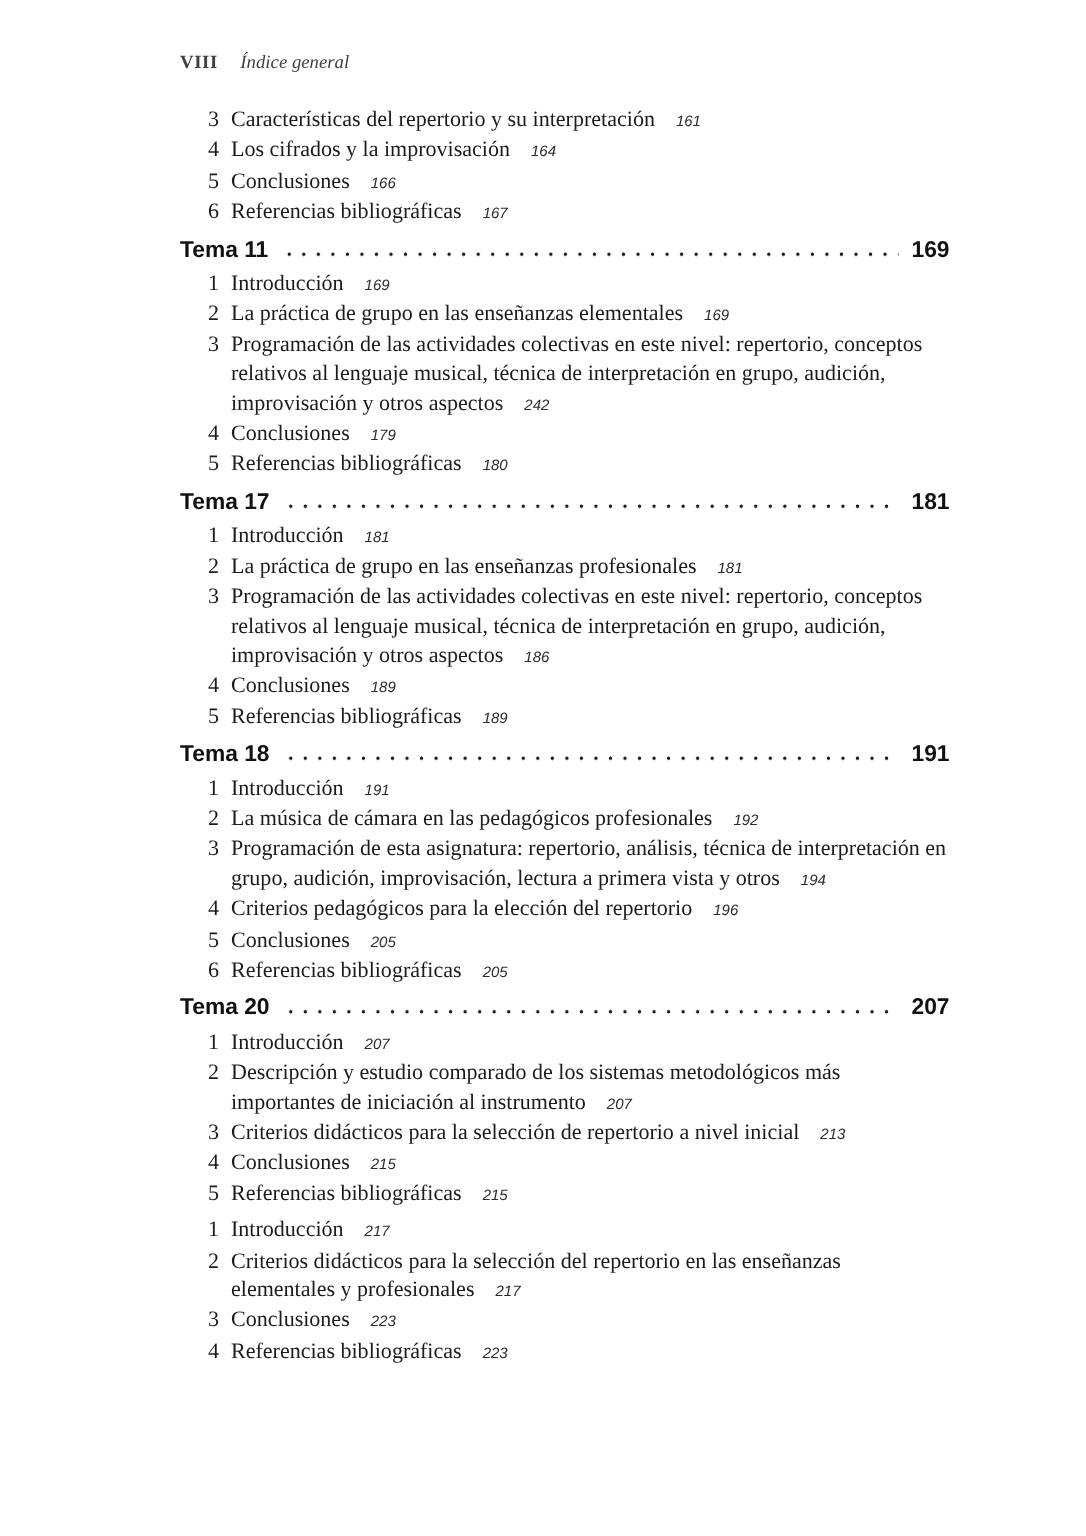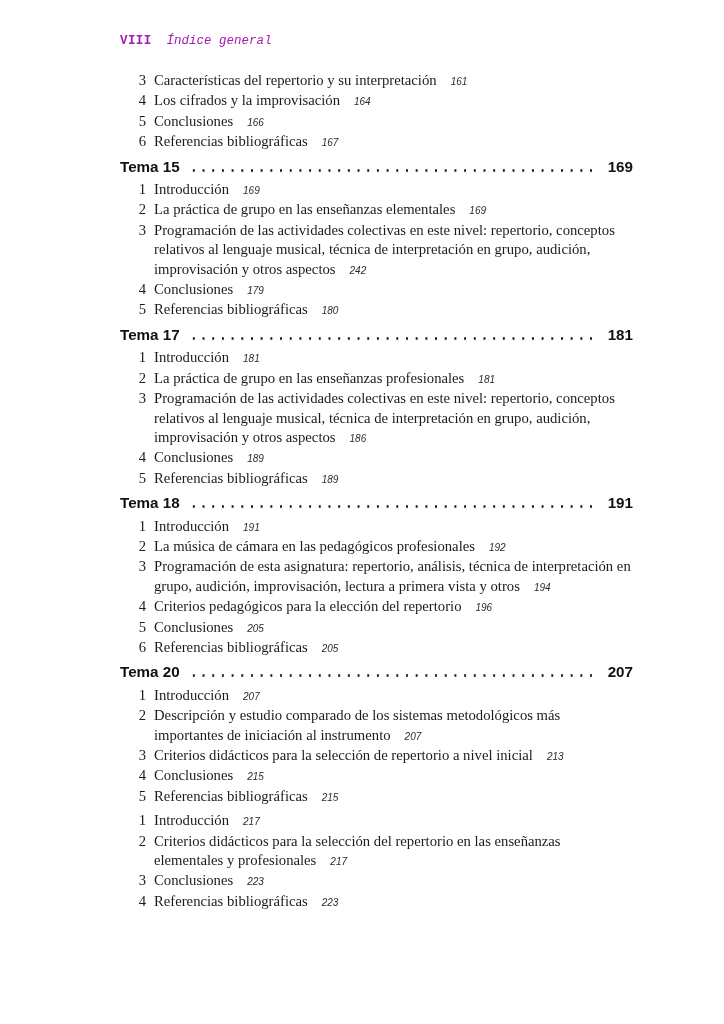--- a/index.html
+++ b/index.html
@@ -14,23 +14,23 @@
   }
   .page { position: absolute; inset: 0; }
 
   
   .runhead {
     position: absolute;
     left: 120px;
     top: 34px;
     display: flex;
     align-items: flex-start;
-    font-family: Liberation Mono, monospace;
+    font-family: Liberation Serif, serif;
     font-size: 12.5px;
-    color: #a21caf;
+    color: #404040;
   }
   .folio { font-weight: 700; letter-spacing: .4px; }
   .runtitle { font-style: italic; margin-left: 15px; }
 
   
   .content {
     position: absolute;
     left: 120px;
     top: 71px;
     width: 513px;
@@ -107,21 +107,21 @@
   </li>
 
   <li class="toc-item">
     <span class="inum">6</span>
     <span class="ibody"><span class="ititle">Referencias bibliográficas</span><span class="ipage">167</span></span>
   </li>
 </ul>
     <div id="sections">
   <section class="section">
     <h2 class="sec-head">
-      <span class="sec-title">Tema 15</span>
+      <span class="sec-title">Tema 11</span>
       <span class="leader"></span>
       <span class="sec-page">169</span>
     </h2>
     <ul class="toc-list">
   <li class="toc-item">
     <span class="inum">1</span>
     <span class="ibody"><span class="ititle">Introducción</span><span class="ipage">169</span></span>
   </li>
 
   <li class="toc-item">

